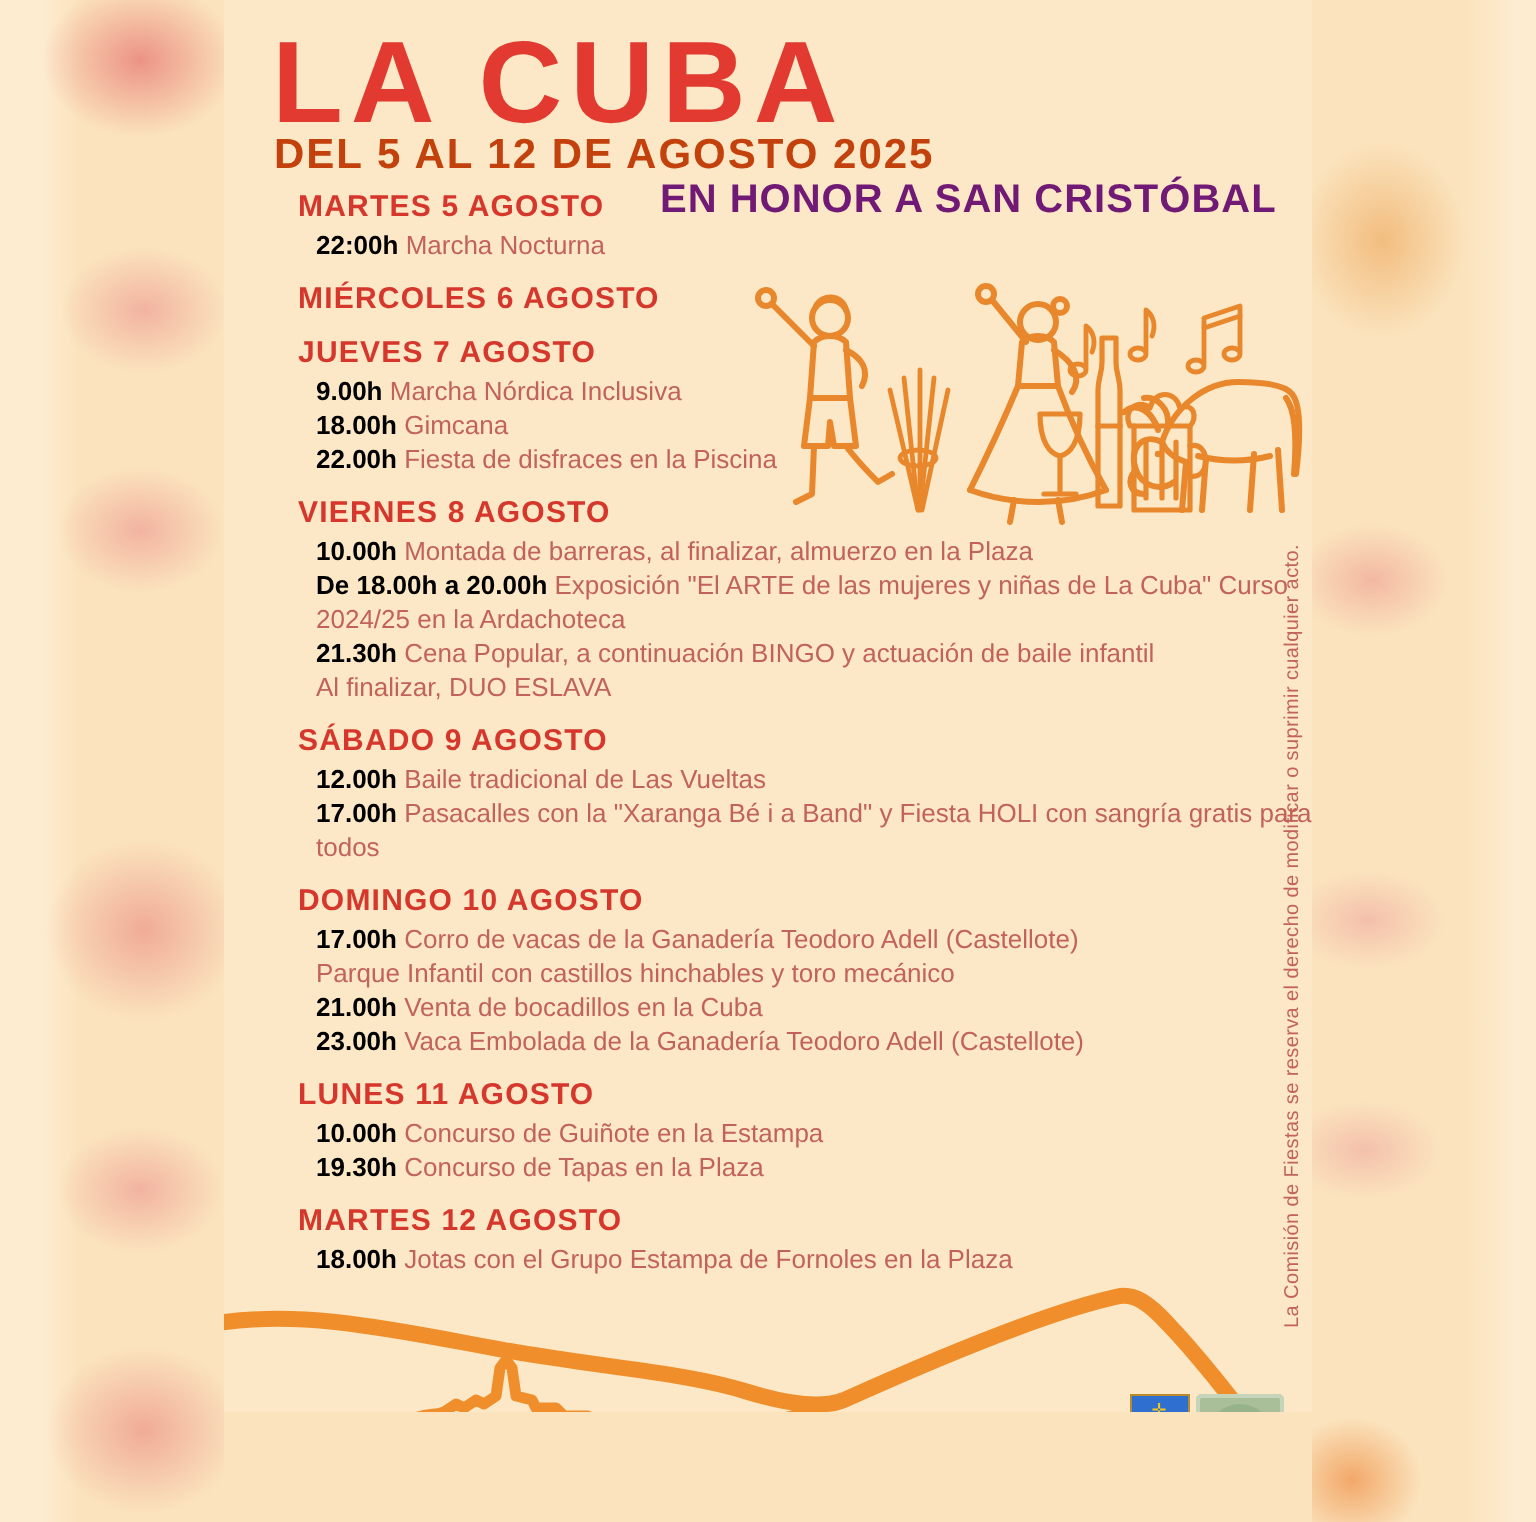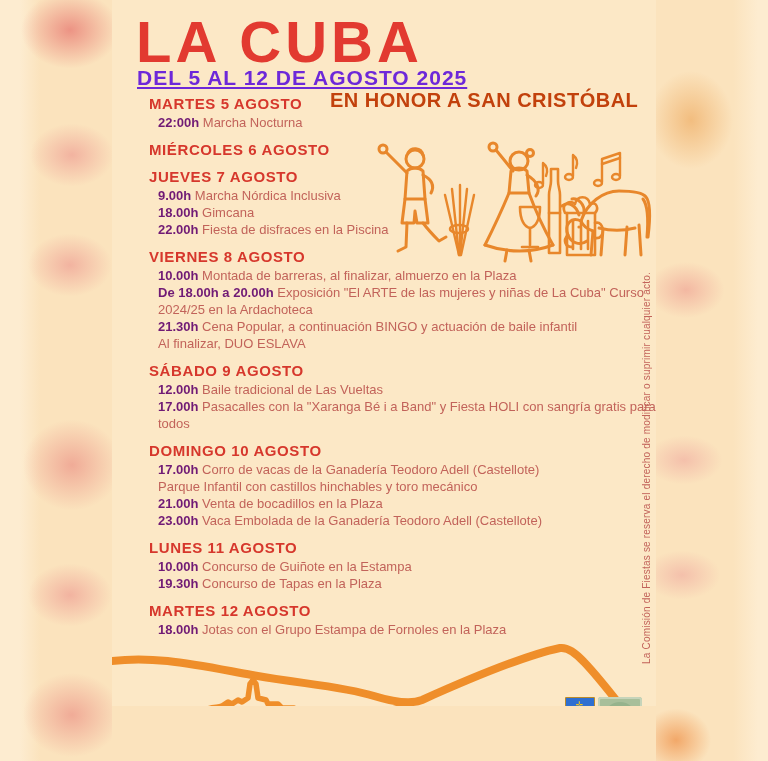--- a/index.html
+++ b/index.html
@@ -24,30 +24,30 @@
       radial-gradient(50px 45px at 20px 740px, #f2a869 0%, rgba(242,168,105,0) 70%),
       linear-gradient(270deg,#fdecd0 0 10px, #fbe3bd 35px),#fbe3bd;}
 
   
   .poster{position:absolute;left:112px;top:0;width:544px;height:706px;
           background:#fce8c6;overflow:hidden;}
 
   .title{position:absolute;left:24px;top:8px;font-size:58px;font-weight:900;
          letter-spacing:4px;color:#e23a30;white-space:nowrap;}
   .daterange{position:absolute;left:25px;top:66px;font-size:21px;font-weight:bold;
-         letter-spacing:1px;color:#6d28d9;white-space:nowrap;text-decoration:underline;}
+         letter-spacing:1px;color:#c2410c;white-space:nowrap;}
   .honor{position:absolute;left:218px;top:89px;font-size:20px;font-weight:bold;
-         letter-spacing:0.5px;color:#c2410c;white-space:nowrap;}
+         letter-spacing:0.5px;color:#701a75;white-space:nowrap;}
 
   .schedule{position:absolute;left:25px;top:95px;width:515px;margin-left:12px;}
   .section{margin-bottom:10px;}
   .day{font-size:15px;font-weight:bold;letter-spacing:0.6px;color:#d6372c;
        line-height:17px;margin-bottom:2px;}
   .event{font-size:13px;color:#c2635a;line-height:17px;padding-left:9px;}
-  .time{font-weight:bold;color:#701a75;}
+  .time{font-weight:bold;color:#000000;}
 
   
   .illustration{position:absolute;left:255px;top:133px;width:288px;height:132px;}
   .mountains{position:absolute;left:0;top:640px;width:544px;height:121px;}
 
   .disclaimer{position:absolute;right:4px;bottom:42px;writing-mode:vertical-rl;
       transform:rotate(180deg);font-size:10px;color:#c2635a;letter-spacing:0.2px;
       white-space:nowrap;}
 
   .organiza-label{position:absolute;left:343px;top:736px;font-size:13px;
@@ -105,21 +105,21 @@
       </div>
       <div class="section">
         <div class="day">SÁBADO 9 AGOSTO</div>
         <div class="event"><span class="time">12.00h </span><span>Baile tradicional de Las Vueltas</span></div>
         <div class="event"><span class="time">17.00h </span><span>Pasacalles con la "Xaranga Bé i a Band" y Fiesta HOLI con sangría gratis para todos</span></div>
       </div>
       <div class="section">
         <div class="day">DOMINGO 10 AGOSTO</div>
         <div class="event"><span class="time">17.00h </span><span>Corro de vacas de la Ganadería Teodoro Adell (Castellote)</span></div>
         <div class="event"><span>Parque Infantil con castillos hinchables y toro mecánico</span></div>
-        <div class="event"><span class="time">21.00h </span><span>Venta de bocadillos en la Plaza</span></div>
+        <div class="event"><span class="time">21.00h </span><span>Venta de bocadillos en la Cuba</span></div>
         <div class="event"><span class="time">23.00h </span><span>Vaca Embolada de la Ganadería Teodoro Adell (Castellote)</span></div>
       </div>
       <div class="section">
         <div class="day">LUNES 11 AGOSTO</div>
         <div class="event"><span class="time">10.00h </span><span>Concurso de Guiñote en la Estampa</span></div>
         <div class="event"><span class="time">19.30h </span><span>Concurso de Tapas en la Plaza</span></div>
       </div>
       <div class="section">
         <div class="day">MARTES 12 AGOSTO</div>
         <div class="event"><span class="time">18.00h </span><span>Jotas con el Grupo Estampa de Fornoles en la Plaza</span></div>

